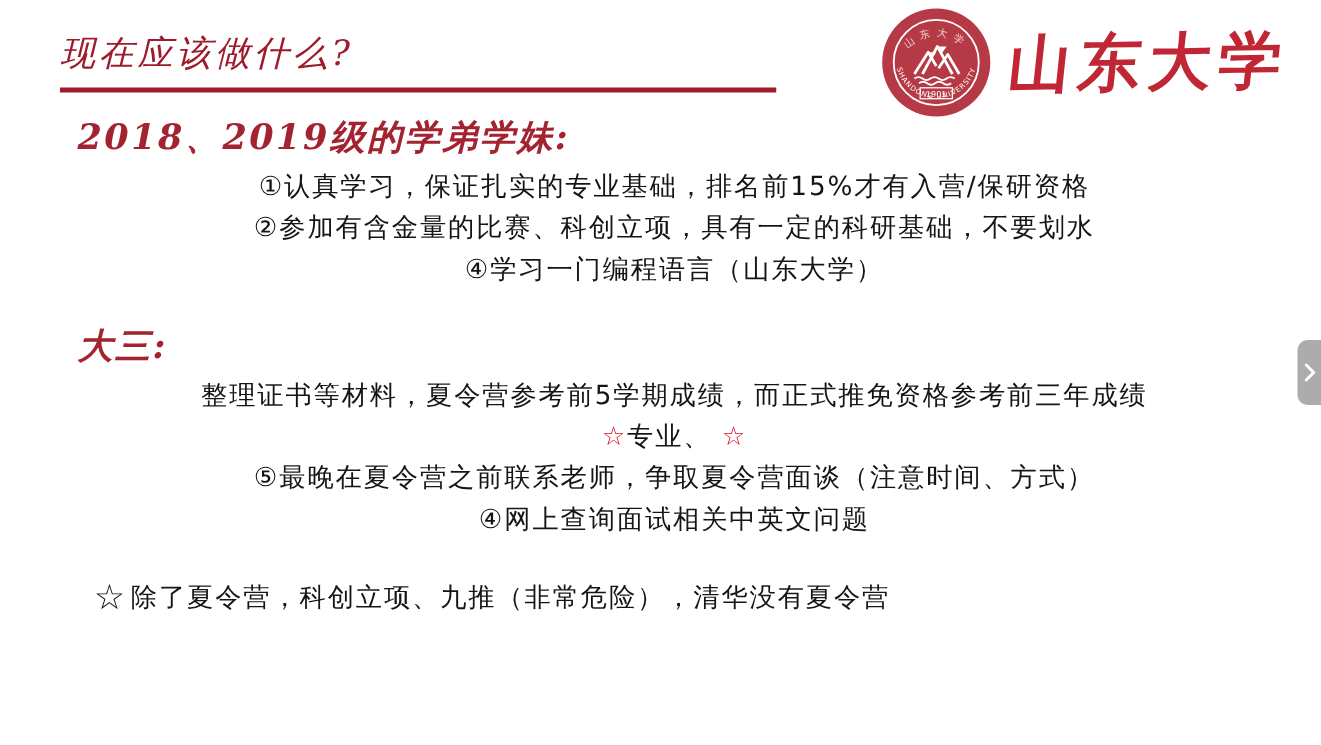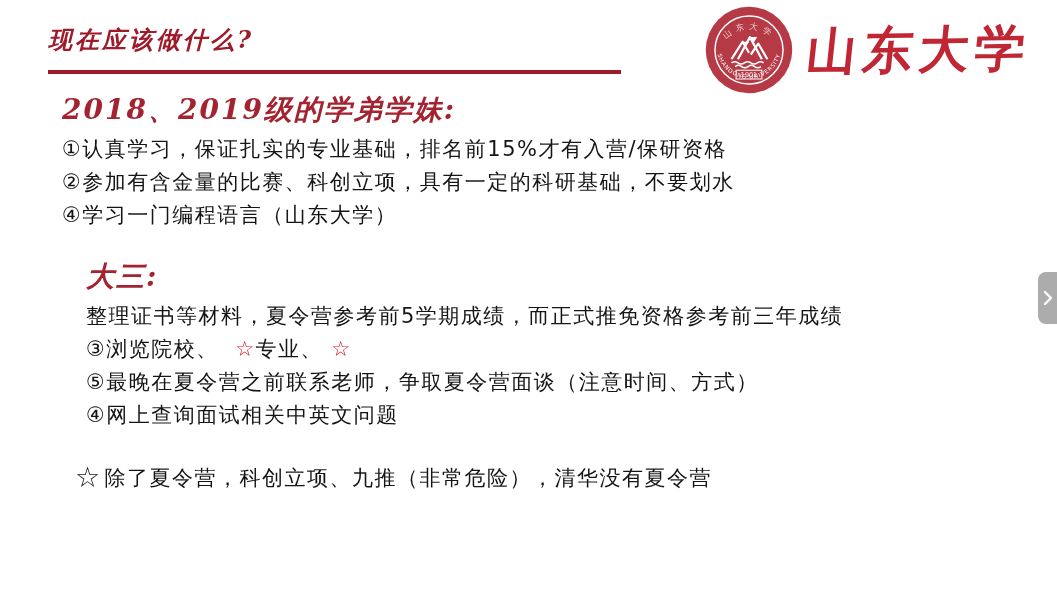--- a/index.html
+++ b/index.html
@@ -13,21 +13,21 @@
   html,body{width:1057px;height:596px;}
   body{
     position:relative;
     background:#ffffff;
     overflow:hidden;
     font-family:"DejaVu Sans","Liberation Sans",sans-serif;
     color:#151515;
   }
   .header-title{
     position:absolute;left:48px;top:24px;
-    font-size:24px;font-weight:bold;font-style:italic;
+    font-size:28px;font-weight:normal;font-style:italic;
     color:var(--accent);letter-spacing:3px;
     font-family:"DejaVu Serif","Liberation Serif",serif;
   }
   .title-underline{
     position:absolute;left:48px;top:70px;
     width:573px;height:4px;background:var(--accent);
   }
   .logo{
     position:absolute;top:4px;right:20px;
     display:flex;align-items:center;gap:12px;
@@ -46,24 +46,24 @@
   .section-heading{
     font-size:28px;font-weight:bold;font-style:italic;
     color:var(--heading-red);letter-spacing:2px;
     height:36px;display:flex;align-items:center;
     font-family:"DejaVu Serif","Liberation Serif",serif;
     margin-bottom:4px;
   }
   .line{
     font-size:21px;height:33px;
     display:flex;align-items:center;
-    letter-spacing:1.5px;white-space:pre;
+    letter-spacing:1.5px;white-space:pre;justify-content:center;
   }
   .red-star{color:var(--star-red);font-weight:bold;}
-  .section + .section{margin-top:28px;margin-left:24px;}
+  .section + .section{margin-top:28px;}
   .footnote{
     margin-top:30px;padding-left:13px;
     font-size:21px;letter-spacing:1.5px;
     display:flex;align-items:center;
   }
   .footnote .star{font-size:28px;margin-right:3px;font-weight:normal;}
   .nav-tab{
     position:absolute;right:0;top:272px;
     width:19px;height:52px;background:#ACACAC;
     border-radius:8px 0 0 8px;
@@ -113,21 +113,21 @@
   <div>
       <div class="section">
         <div class="section-heading">2018、2019级的学弟学妹:</div>
         <div class="line"><span>①认真学习，保证扎实的专业基础，排名前15%才有入营/保研资格</span></div>
         <div class="line"><span>②参加有含金量的比赛、科创立项，具有一定的科研基础，不要划水</span></div>
         <div class="line"><span>④学习一门编程语言（山东大学）</span></div>
       </div>
       <div class="section">
         <div class="section-heading">大三:</div>
         <div class="line"><span>整理证书等材料，夏令营参考前5学期成绩，而正式推免资格参考前三年成绩</span></div>
-        <div class="line"><span>③浏览院校、  </span><span class="red-star">☆</span><span>专业、 </span><span class="red-star">☆</span></div>
+        <div class="line"><span class="red-star">☆</span><span>专业、 </span><span class="red-star">☆</span></div>
         <div class="line"><span>⑤最晚在夏令营之前联系老师，争取夏令营面谈（注意时间、方式）</span></div>
         <div class="line"><span>④网上查询面试相关中英文问题</span></div>
       </div>
     </div>
   <div class="footnote">
     <span class="star">☆</span>
     <span>除了夏令营，科创立项、九推（非常危险），清华没有夏令营</span>
   </div>
 </div>
 

